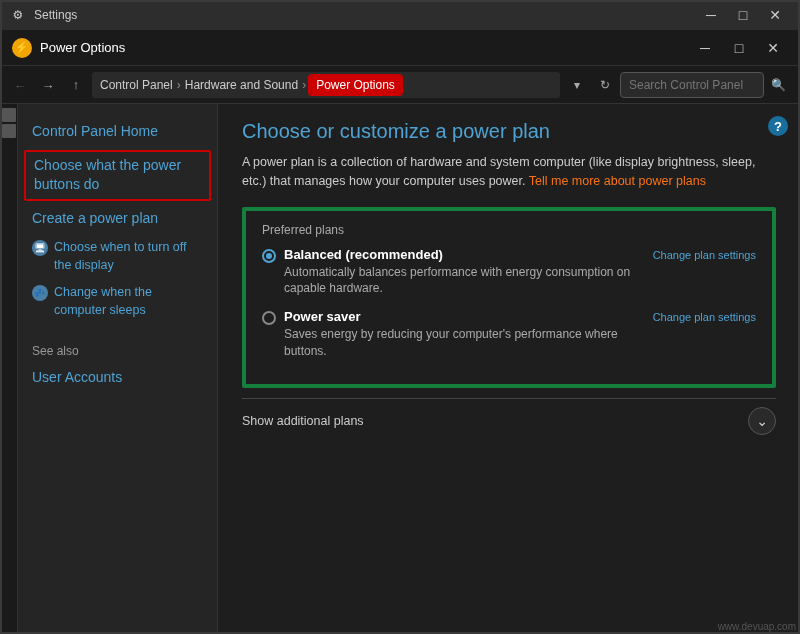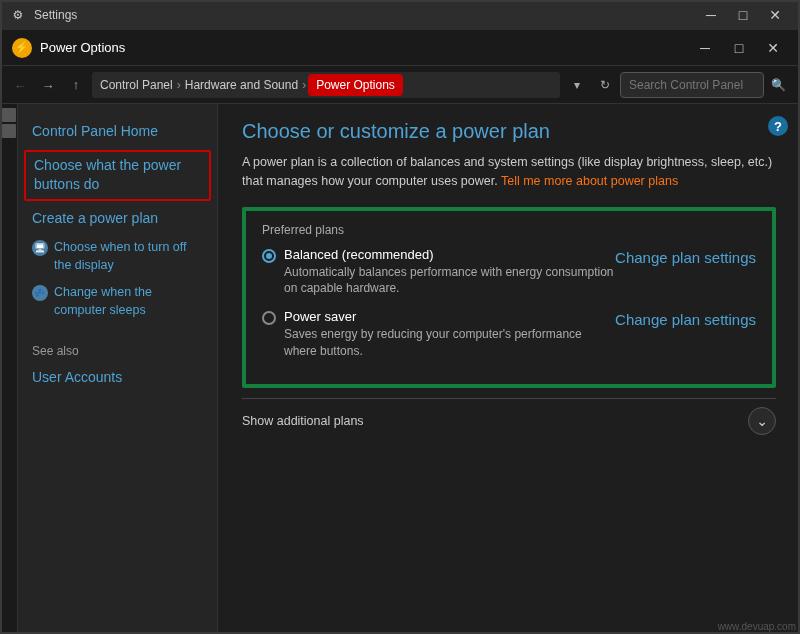--- a/index.html
+++ b/index.html
@@ -252,31 +252,31 @@
     .radio-btn.checked::after {
       content: '';
       width: 6px; height: 6px;
       background: #4ea3d4;
       border-radius: 50%;
     }
     .plan-info {}
     .plan-name {
       color: #fff;
       font-size: 13px;
-      font-weight: 400;
+      font-weight: 700;
       margin-bottom: 2px;
     }
     .plan-desc {
       color: #aaa;
       font-size: 12px;
       line-height: 1.4;
     }
     .change-plan-link {
       color: #4ea3d4;
-      font-size: 15px;
+      font-size: 11px;
       text-decoration: none;
       white-space: nowrap;
       cursor: pointer;
       flex-shrink: 0;
       padding-top: 2px;
     }
 
     
     .additional-plans {
       display: flex;
@@ -385,21 +385,21 @@
     <div class="sidebar-section-label">See also</div>
     <a class="sidebar-link">User Accounts</a>
   </div>
 
   <div class="content-area">
     <div class="help-icon">?</div>
 
     <h1 class="page-title">Choose or customize a power plan</h1>
 
     <p class="page-description">
-      <span>A power plan is a collection of balances and system settings (like display brightness, sleep, etc.) that manages how your computer uses power.</span>
+      <span>A power plan is a collection of hardware and system computer (like display brightness, sleep, etc.) that manages how your computer uses power.</span>
       <a>Tell me more about power plans</a>
     </p>
 
     <div class="plans-section">
       <div class="plans-label">Preferred plans</div>
 
       <div class="plan-item">
         <div class="plan-left">
           <div class="radio-btn checked"></div>
           <div class="plan-info">

